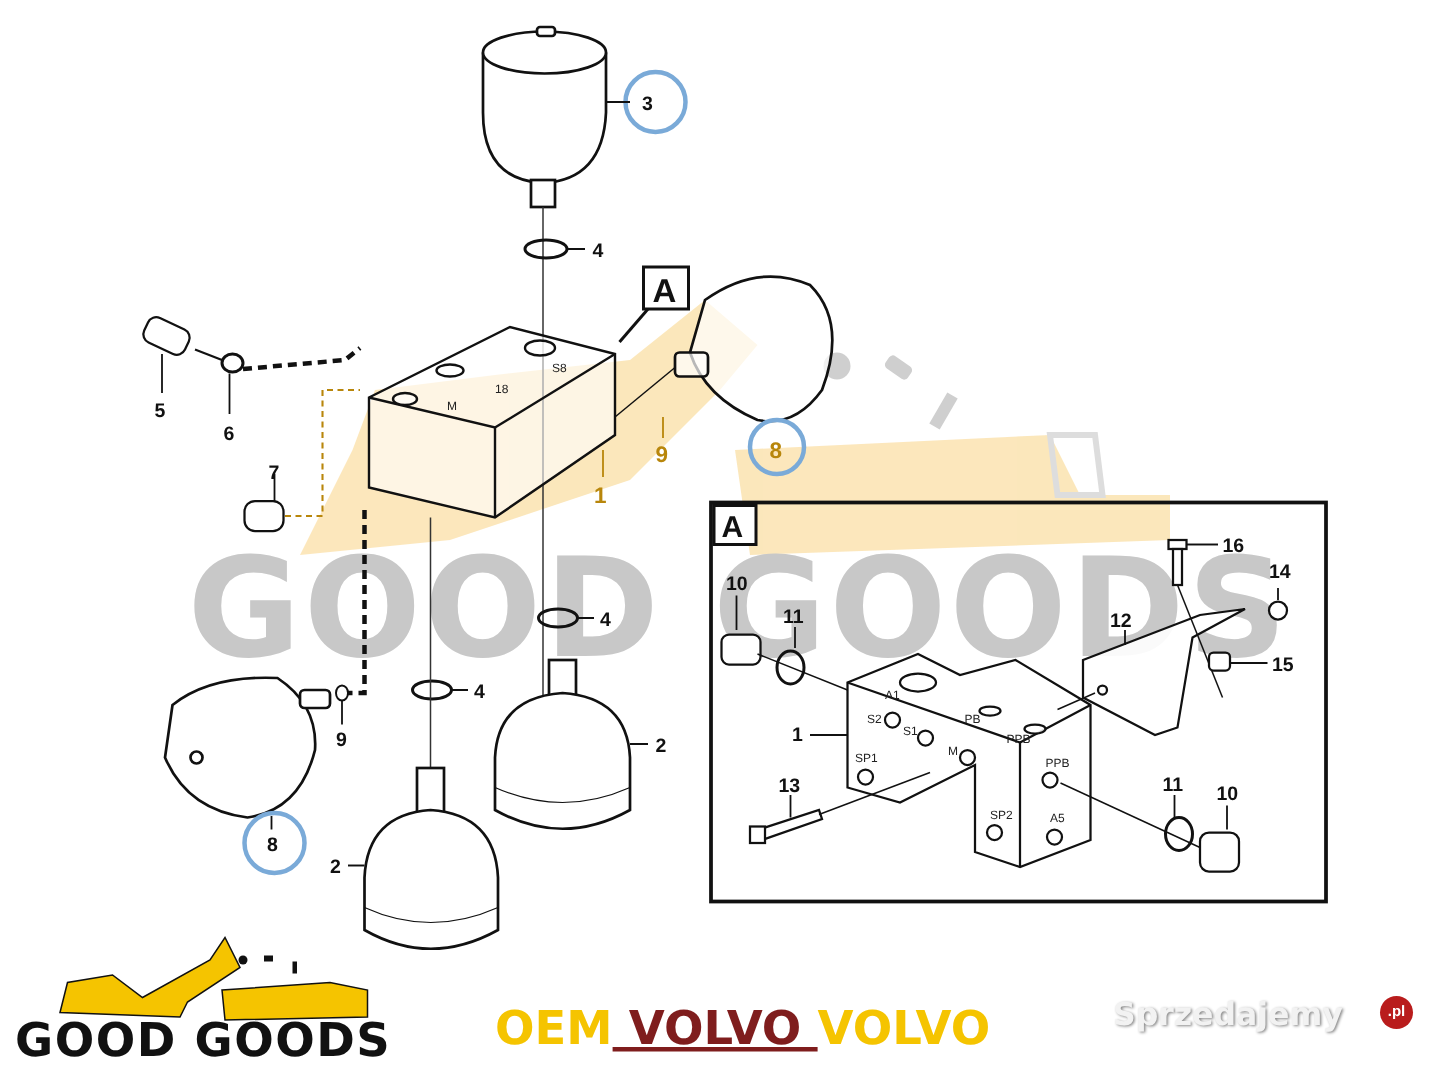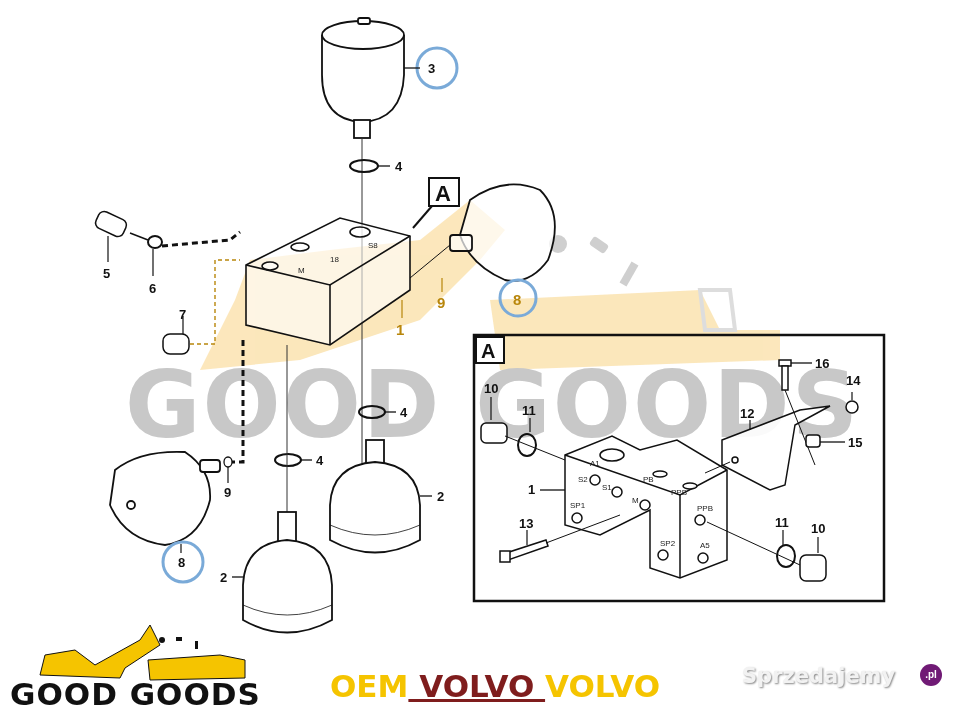--- a/index.html
+++ b/index.html
@@ -6,21 +6,21 @@
   body{width:960px;height:720px;position:relative;overflow:hidden;font-family:"Liberation Sans",sans-serif;}
   .stage{position:absolute;left:0;top:0;width:960px;height:720px;}
   svg text{font-family:"Liberation Sans",sans-serif;}
   .lbl{font-size:13px;font-weight:bold;fill:#111;}
   .lbl-y{font-size:15px;font-weight:bold;fill:#b8860b;}
   .port{font-size:8px;fill:#222;}
   .wm{font-family:"DejaVu Sans",sans-serif;font-weight:bold;font-size:92px;fill:#c8c8c8;letter-spacing:2px;}
   .footer-oem{position:absolute;left:330px;top:668px;font-family:"DejaVu Sans",sans-serif;font-weight:bold;font-size:31px;color:#f5c400;white-space:pre;}
   .footer-oem .volvo{color:#7f1d1d;text-decoration:underline;text-decoration-thickness:3px;}
   .spz{position:absolute;left:742px;top:664px;font-family:"DejaVu Sans",sans-serif;font-weight:bold;font-size:21px;color:#f2f2f2;text-shadow:1px 1px 2px #888;}
-  .spz-pl{position:absolute;left:920px;top:664px;width:22px;height:22px;border-radius:50%;background:#701a75;color:#fff;font-size:10px;font-weight:bold;text-align:center;line-height:22px;font-family:"Liberation Sans",sans-serif;}
+  .spz-pl{position:absolute;left:920px;top:664px;width:22px;height:22px;border-radius:50%;background:#b91c1c;color:#fff;font-size:10px;font-weight:bold;text-align:center;line-height:22px;font-family:"Liberation Sans",sans-serif;}
   .logo-text{position:absolute;left:10px;top:676px;font-family:"DejaVu Sans",sans-serif;font-weight:bold;font-size:31px;color:#111;letter-spacing:1px;}
 </style>
 </head>
 <body>
 
 <div class="stage">
 <svg width="960" height="720" viewBox="0 0 960 720" xmlns="http://www.w3.org/2000/svg">
 
   <g opacity="0.85">
     <path d="M235 300 L250 260 L330 250 L420 240 L470 200 L505 230 L480 260 L420 320 L300 360 L200 370 Z" fill="#fbe3b0"></path>

